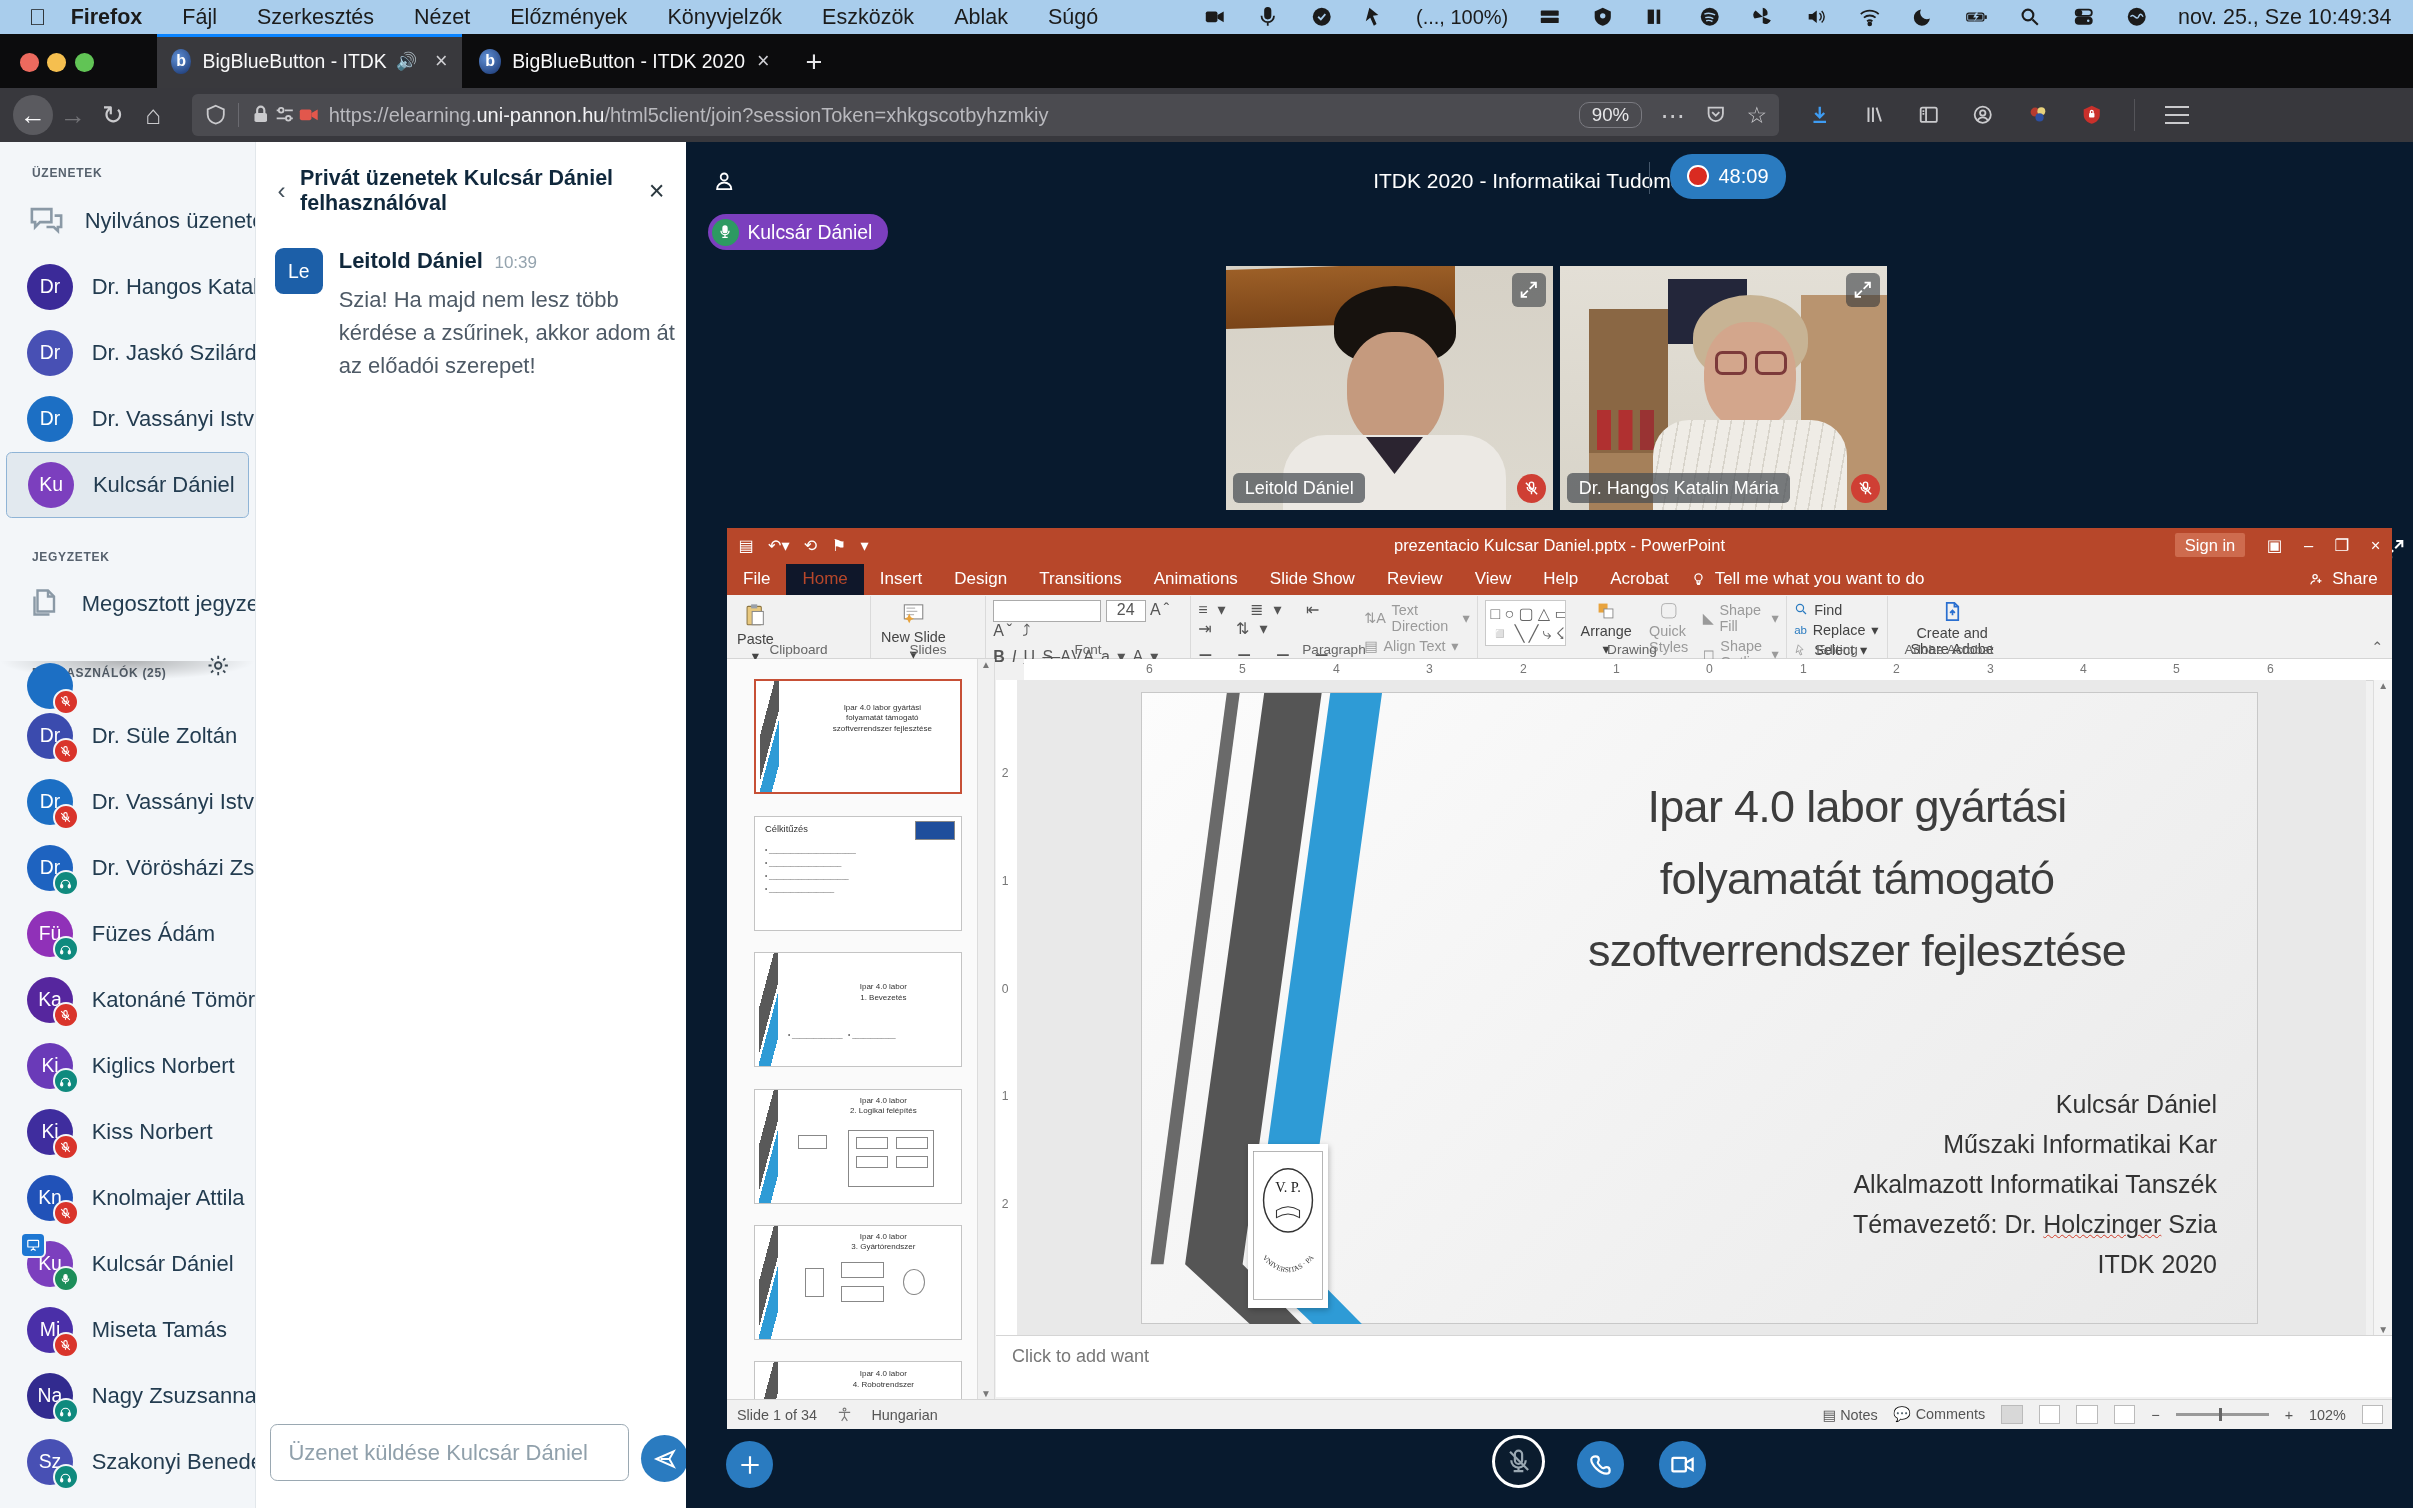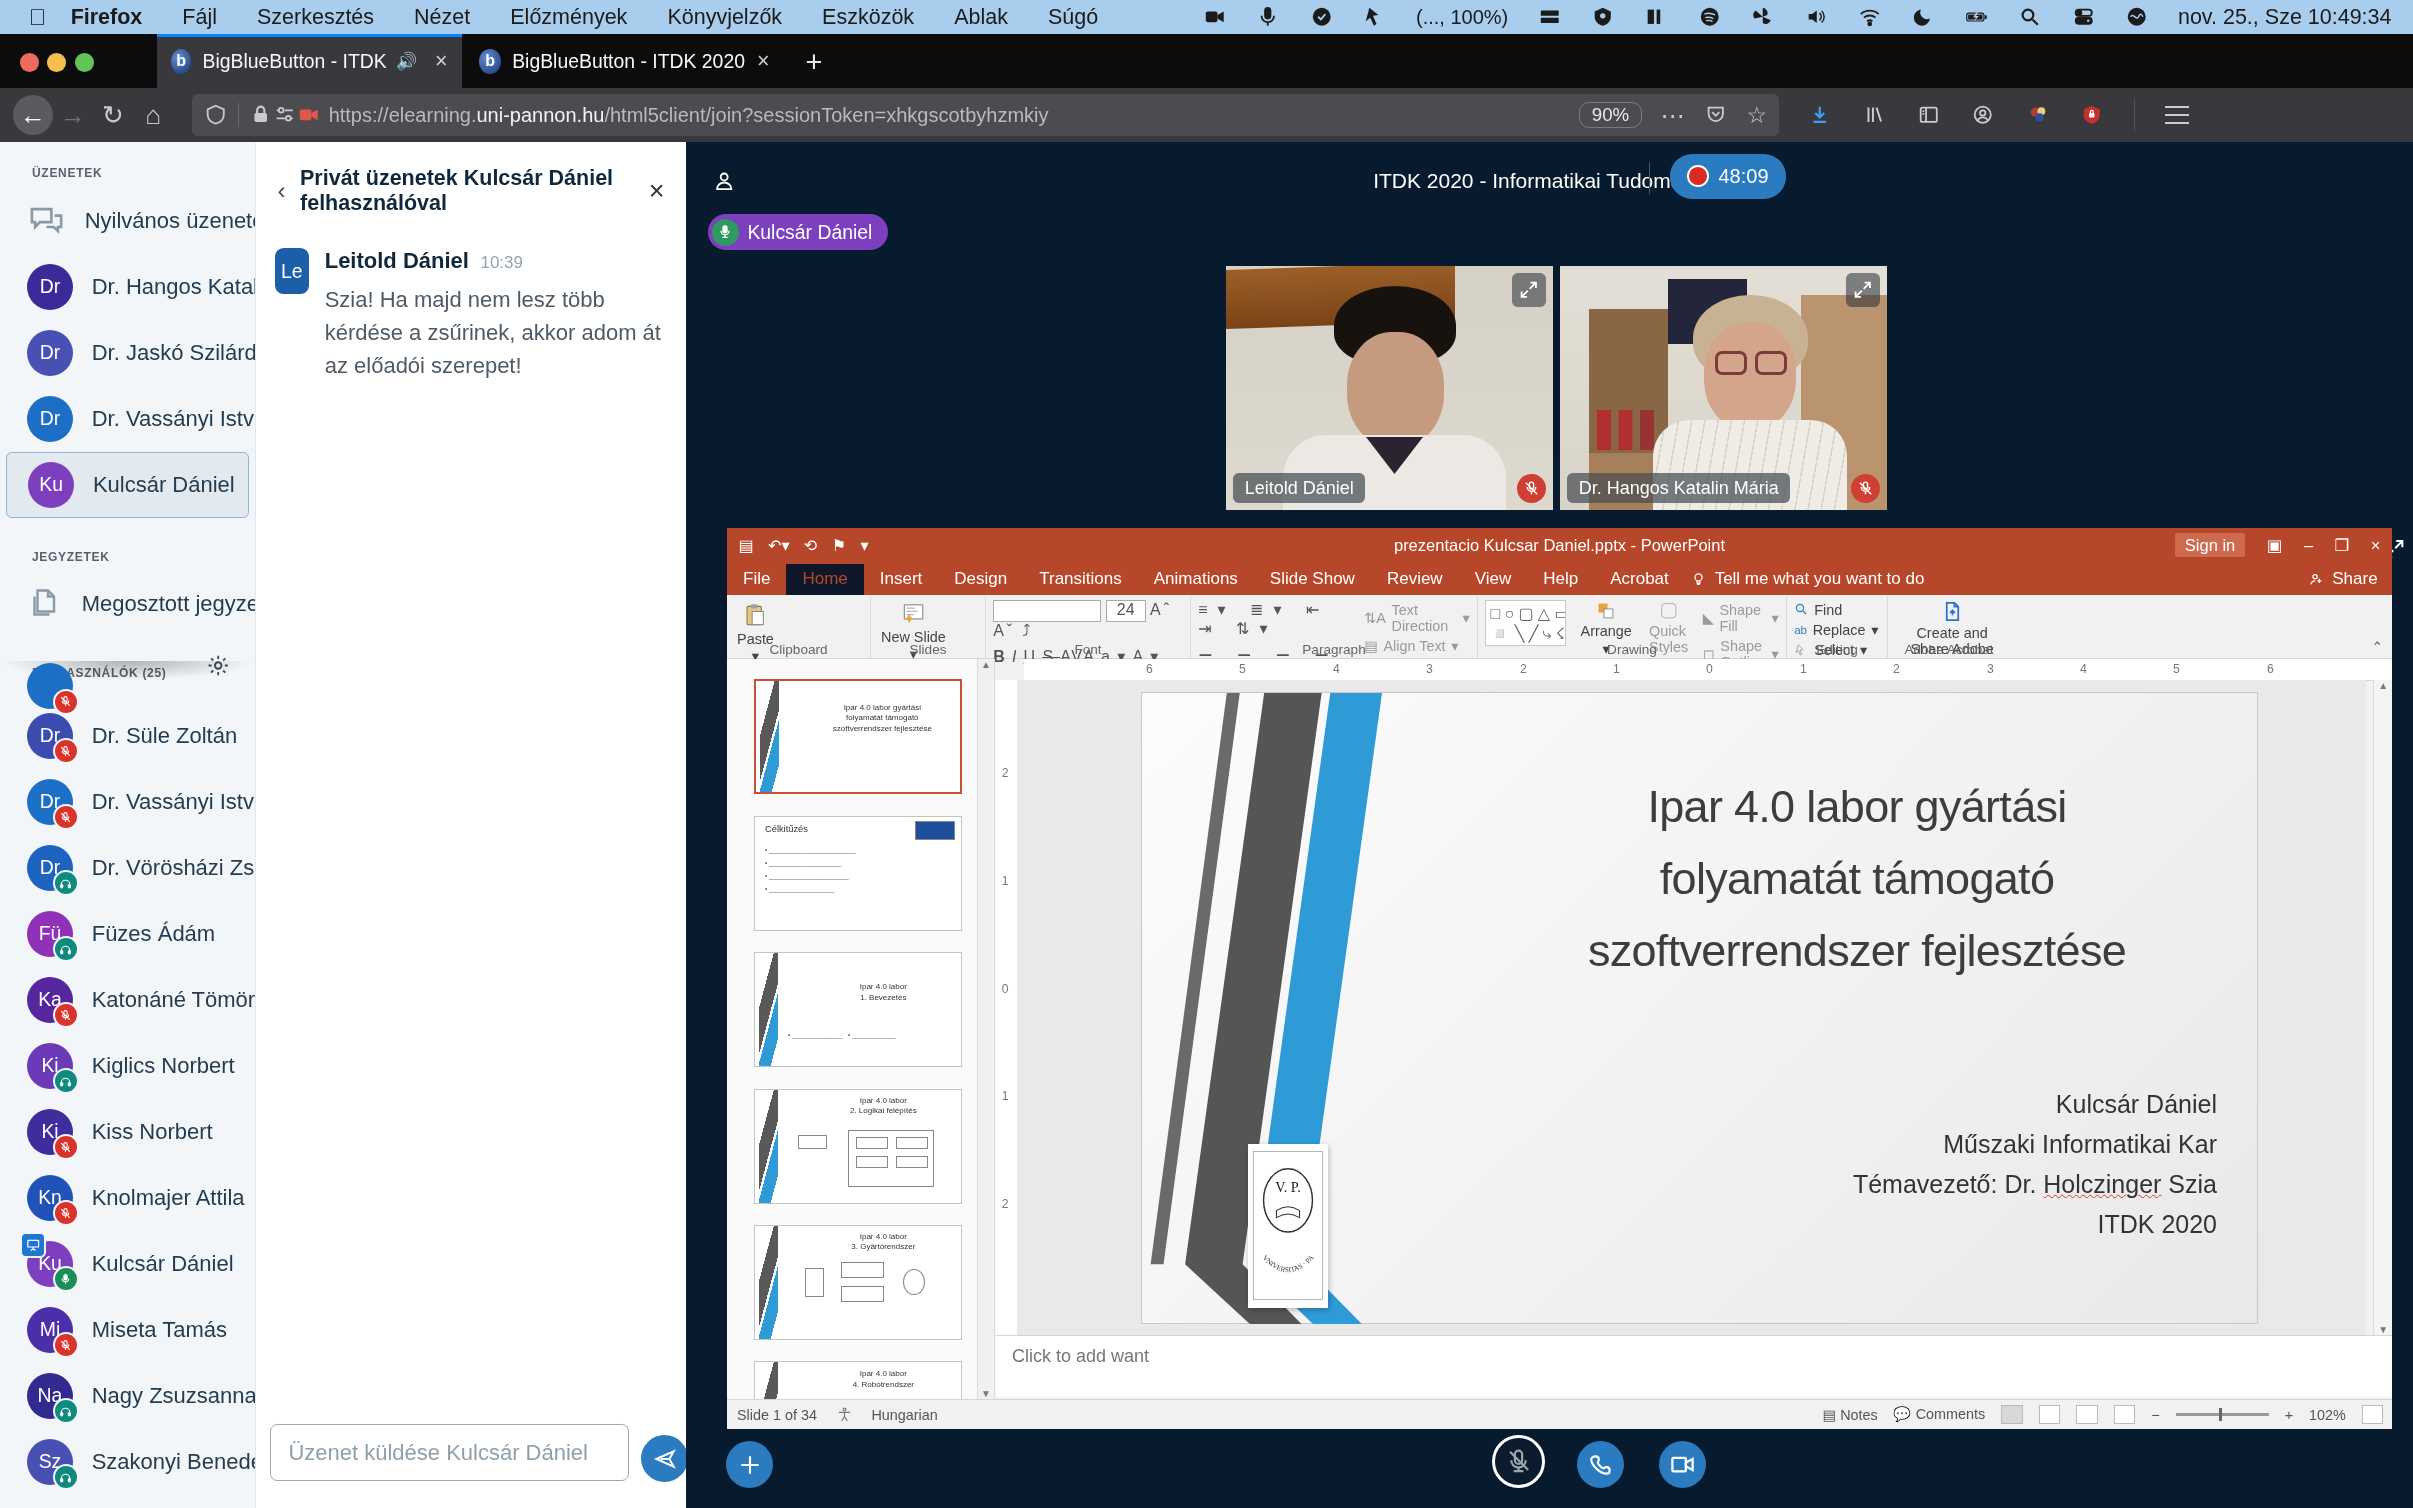--- a/index.html
+++ b/index.html
@@ -68,21 +68,21 @@
   #usershadow { position:absolute; left:0; right:0; top:-8.6px; height:18.7px;
     background:radial-gradient(50% 100% at 50% 0, rgba(0,0,0,.28), rgba(0,0,0,0)); }
 
   #chatpanel { position:absolute; left:255px; top:0; width:431px; height:1366px; background:#fff;
     border-left:0.7px solid #E2E7EB; }
   #chathead { display:flex; align-items:center; padding:24.4px 21.5px 0 21.5px; color:#10283C; }
   #chathead .back { font-size:24.4px; color:#43505B; margin-right:14.4px; }
   #chathead .t { font-weight:bold; font-size:21.5px; }
   #chathead .x { margin-left:auto; font-size:27px; color:#2c3940; }
   #msg { display:flex; padding:32px 21.5px 0 18.7px; }
-  .sqavatar { width:34px; height:46px; border-radius:8.6px; color:#fff; font-size:19.4px;
+  .sqavatar { width:48px; height:46px; border-radius:8.6px; color:#fff; font-size:19.4px;
     display:flex; align-items:center; justify-content:center; flex:none; }
   #msg .body { margin-left:16px; }
   #msg .hd { display:flex; align-items:baseline; gap:11.5px; }
   #msg .nm { font-weight:bold; font-size:22px; color:#10283C; }
   #msg .tm { font-size:17px; color:#94A3AE; }
   #msg .tx { margin-top:8.6px; font-size:22px; line-height:33px; color:#4E5A66; width:338px; }
   #chatinput { position:absolute; left:14.4px; bottom:27px; width:359px; height:57px;
     border:1.4px solid #9AA8B2; border-radius:7.2px; display:flex; align-items:center;
     padding-left:17px; color:#90A0AB; font-size:22px; background:#fff; }
   #sendbtn { position:absolute; left:385px; bottom:26px; width:47px; height:47px; border-radius:50%;
@@ -1113,20 +1113,21 @@
             <polygon points="262,0 334,0 224,795 306,878 238,878 152,795" fill="#2E9BD6"></polygon>
           </svg>
           <div id="slidetitle">
             <div>Ipar 4.0 labor gyártási</div>
             <div>folyamatát támogató</div>
             <div>szoftverrendszer fejlesztése</div>
           </div>
           <div id="authors">
             <div>Kulcsár Dániel</div>
             <div>Műszaki Informatikai Kar</div>
+            <div>Alkalmazott Informatikai Tanszék</div>
             <div><span>Témavezető: Dr. </span><span class="wavy">Holczinger</span><span> Szia</span></div>
             <div>ITDK 2020</div>
           </div>
           <div id="logo">
             <svg width="72" height="151" viewBox="0 0 100 210" style="font-size:22px">
               <rect x="2" y="2" width="96" height="206" fill="#fff" stroke="#999"></rect>
               <ellipse cx="50" cy="70" rx="34" ry="44" fill="none" stroke="#333" stroke-width="2"></ellipse>
               <text x="50" y="58" text-anchor="middle" font-size="20" font-family="Liberation Serif, serif" fill="#222">V. P.</text>
               <path d="M34 84 q16 -10 32 0 l0 10 q-16 -10 -32 0 z" fill="none" stroke="#333" stroke-width="1.5"></path>
               <path id="arcpath" d="M14 150 q36 40 72 0" fill="none"></path>

